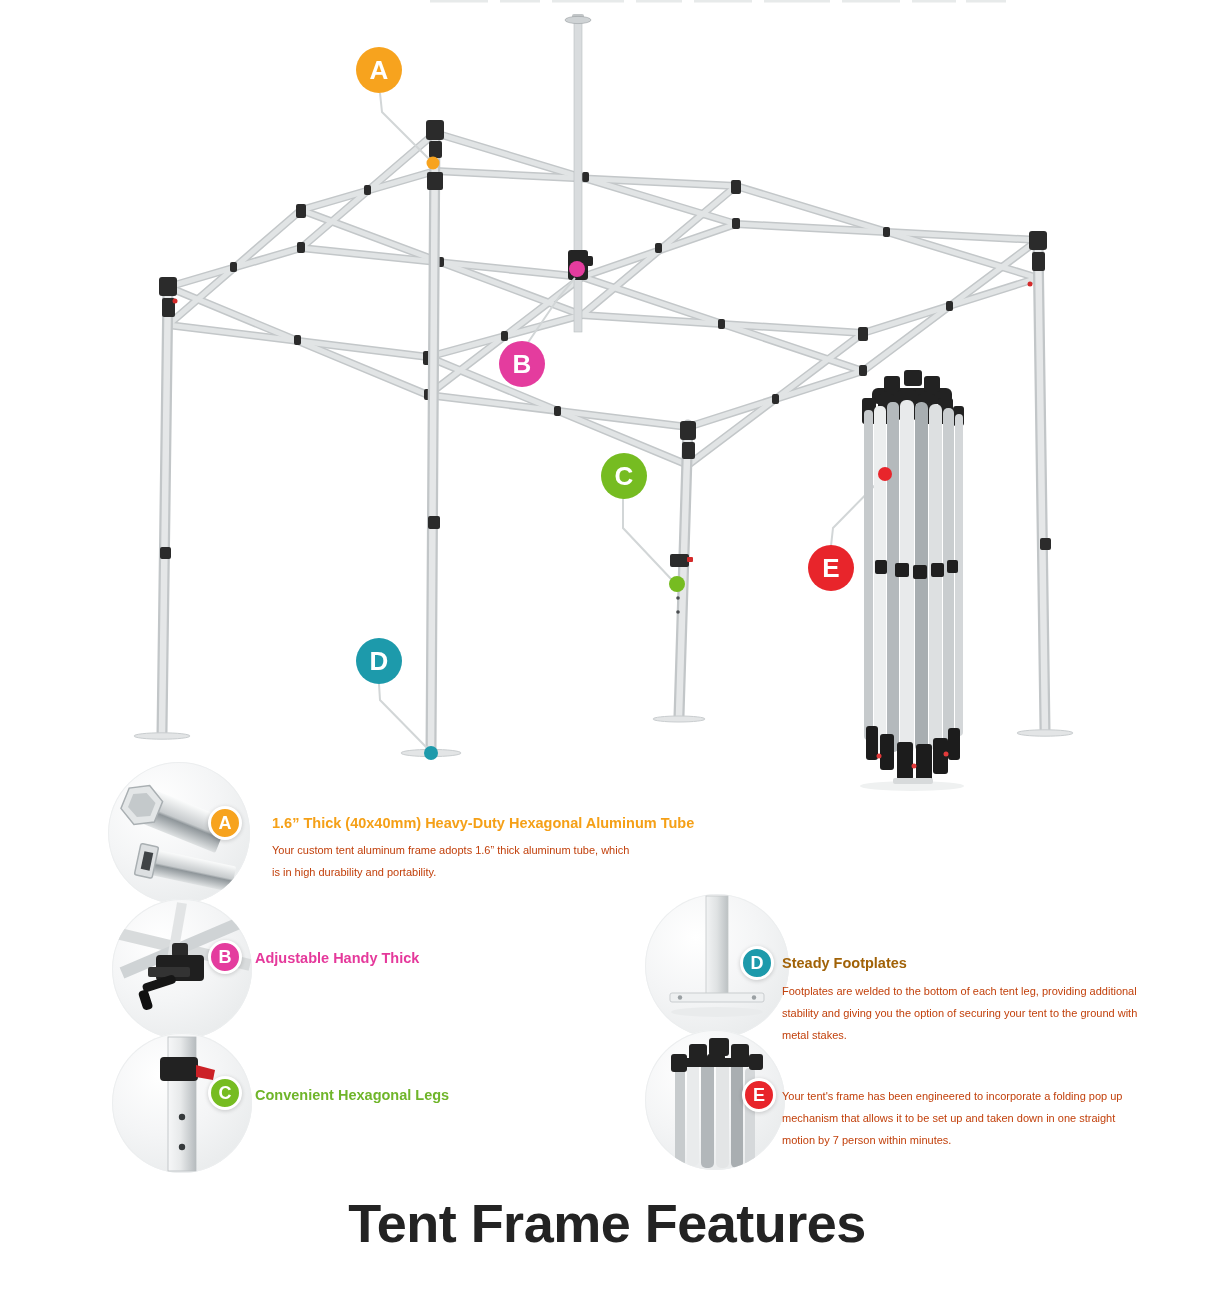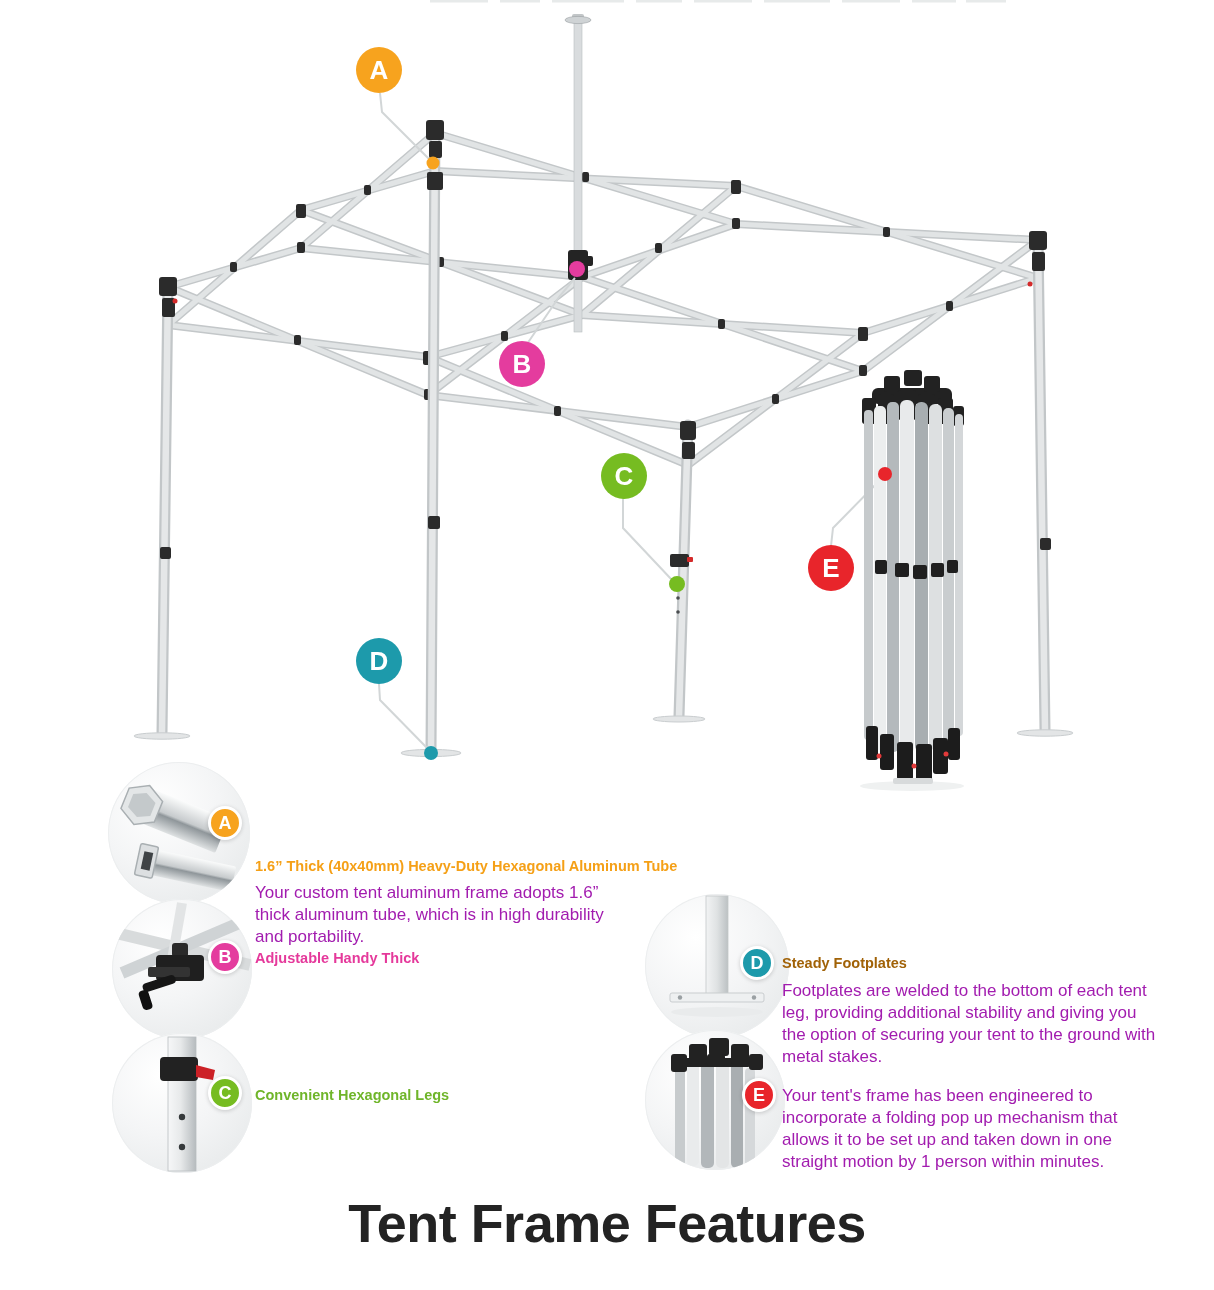--- a/index.html
+++ b/index.html
@@ -10,21 +10,21 @@
   .feature-row{position:absolute;}
   .thumb{position:relative;width:142px;height:142px;border-radius:50%;overflow:hidden;
          background:radial-gradient(circle at 35% 30%, #ffffff 0%, #f4f5f6 45%, #e3e6e7 100%);
          box-shadow:inset 0 0 0 1px #eceeef;}
   .thumb svg{position:absolute;top:0;left:0;}
   .badge{position:absolute;width:34px;height:34px;border-radius:50%;border:3px solid #fff;
          box-sizing:border-box;display:flex;align-items:center;justify-content:center;
          color:#fff;font-weight:bold;font-size:18px;box-shadow:0 1px 4px rgba(0,0,0,.18);}
   .ftext{position:absolute;}
   .ftext h3{margin:0;font-size:14.5px;line-height:18px;white-space:nowrap;font-weight:bold;}
-  .ftext p{margin:7px 0 0;font-size:17px;line-height:22px;color:#a21caf;}
+  .ftext p{margin:7px 0 0;font-size:11px;line-height:22px;color:#c2410c;}
   .page-title{position:absolute;top:1192px;left:0;width:100%;margin:0;text-align:center;
               font-size:54px;font-weight:bold;color:#232323;letter-spacing:-.5px;}
 </style>
 </head>
 <body>
 
 <div class="page">
 
   <svg class="diagram-svg" width="1214" height="792" viewBox="0 0 1214 792">
 
@@ -256,21 +256,21 @@
         <g transform="rotate(12 71 71)">
           <rect x="42" y="92" width="92" height="26" rx="2" fill="url(#mA)"></rect>
           <rect x="36" y="89" width="18" height="32" rx="2" fill="#dcdfe1" stroke="#a9afb2" stroke-width="1.5"></rect>
           <rect x="41" y="96" width="9" height="18" fill="#3f4346"></rect>
         </g>
       </svg>
     </div>
     <div class="badge" style="background:#F7A31E;left:100px;top:44px;">
       <span>A</span>
     </div>
-    <div class="ftext" style="left:147px;top:52px;width:430px;margin-top:43px;">
+    <div class="ftext" style="left:164px;top:52px;width:430px;">
       <h3 style="color:#F5A017;">1.6” Thick (40x40mm) Heavy-Duty Hexagonal Aluminum Tube</h3>
       <p style="width:368px;">Your custom tent aluminum frame adopts 1.6” thick aluminum tube, which is in high durability and portability.</p>
     </div>
   </div>
 
   <div class="feature-row" style="left:112px;top:899px;">
     <div class="thumb" style="width:140px;height:140px;">
       <svg width="140" height="140" viewBox="0 0 140 140">
         <line x1="4" y1="34" x2="138" y2="66" stroke="#d8dbdc" stroke-width="12"></line>
         <line x1="10" y1="74" x2="132" y2="22" stroke="#cfd3d5" stroke-width="12"></line>
@@ -360,19 +360,19 @@
             <rect x="86" y="14" width="18" height="20" rx="3"></rect>
           <rect x="104" y="24" width="14" height="16" rx="3"></rect>
             <rect x="62" y="24" width="18" height="12" rx="3"></rect>
         </g>
       </svg>
     </div>
     <div class="badge" style="background:#E8252B;left:97px;top:48px;">
       <span>E</span>
     </div>
     <div class="ftext" style="left:137px;top:55px;width:420px;">
-      <p style="width:366px;margin-top:0;">Your tent's frame has been engineered to incorporate a folding pop up mechanism that allows it to be set up and taken down in one straight motion by 1 person within minutes.</p>
+      <p style="width:366px;margin-top:0;">Your tent's frame has been engineered to incorporate a folding pop up mechanism that allows it to be set up and taken down in one straight motion by 7 person within minutes.</p>
     </div>
   </div>
 
   <h1 class="page-title">Tent Frame Features</h1>
 
 </div>
 
 </body></html>

